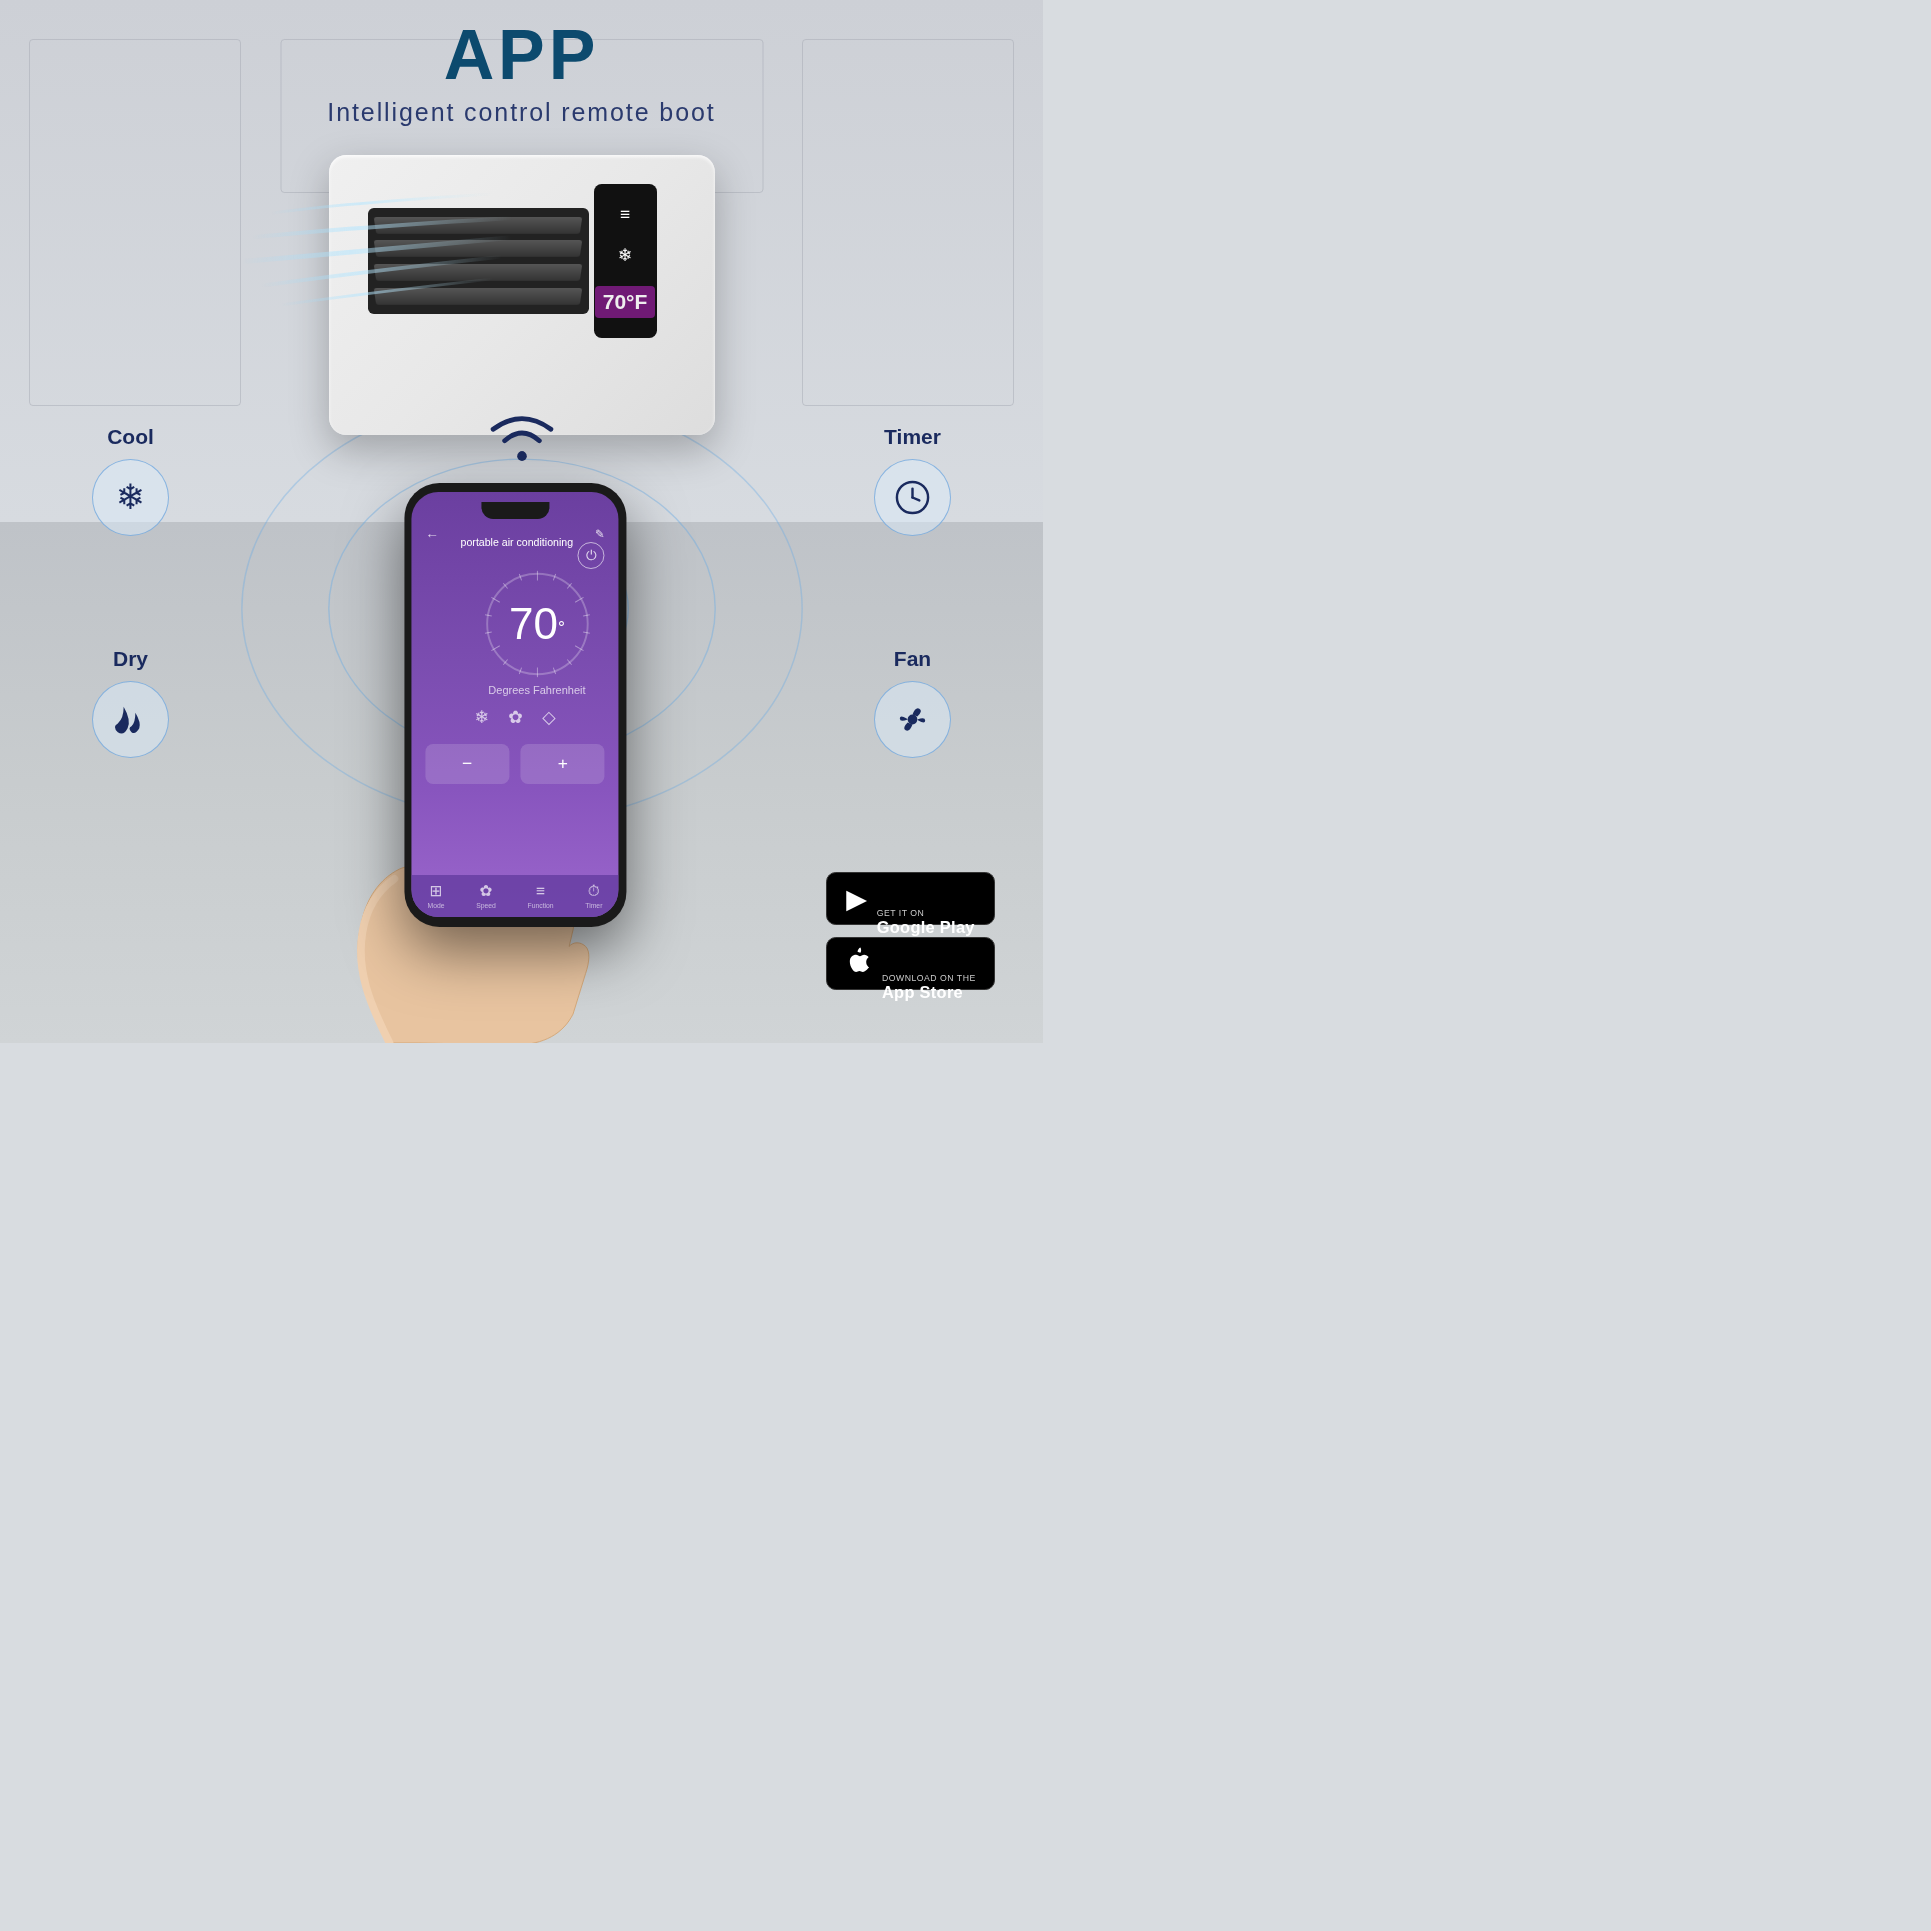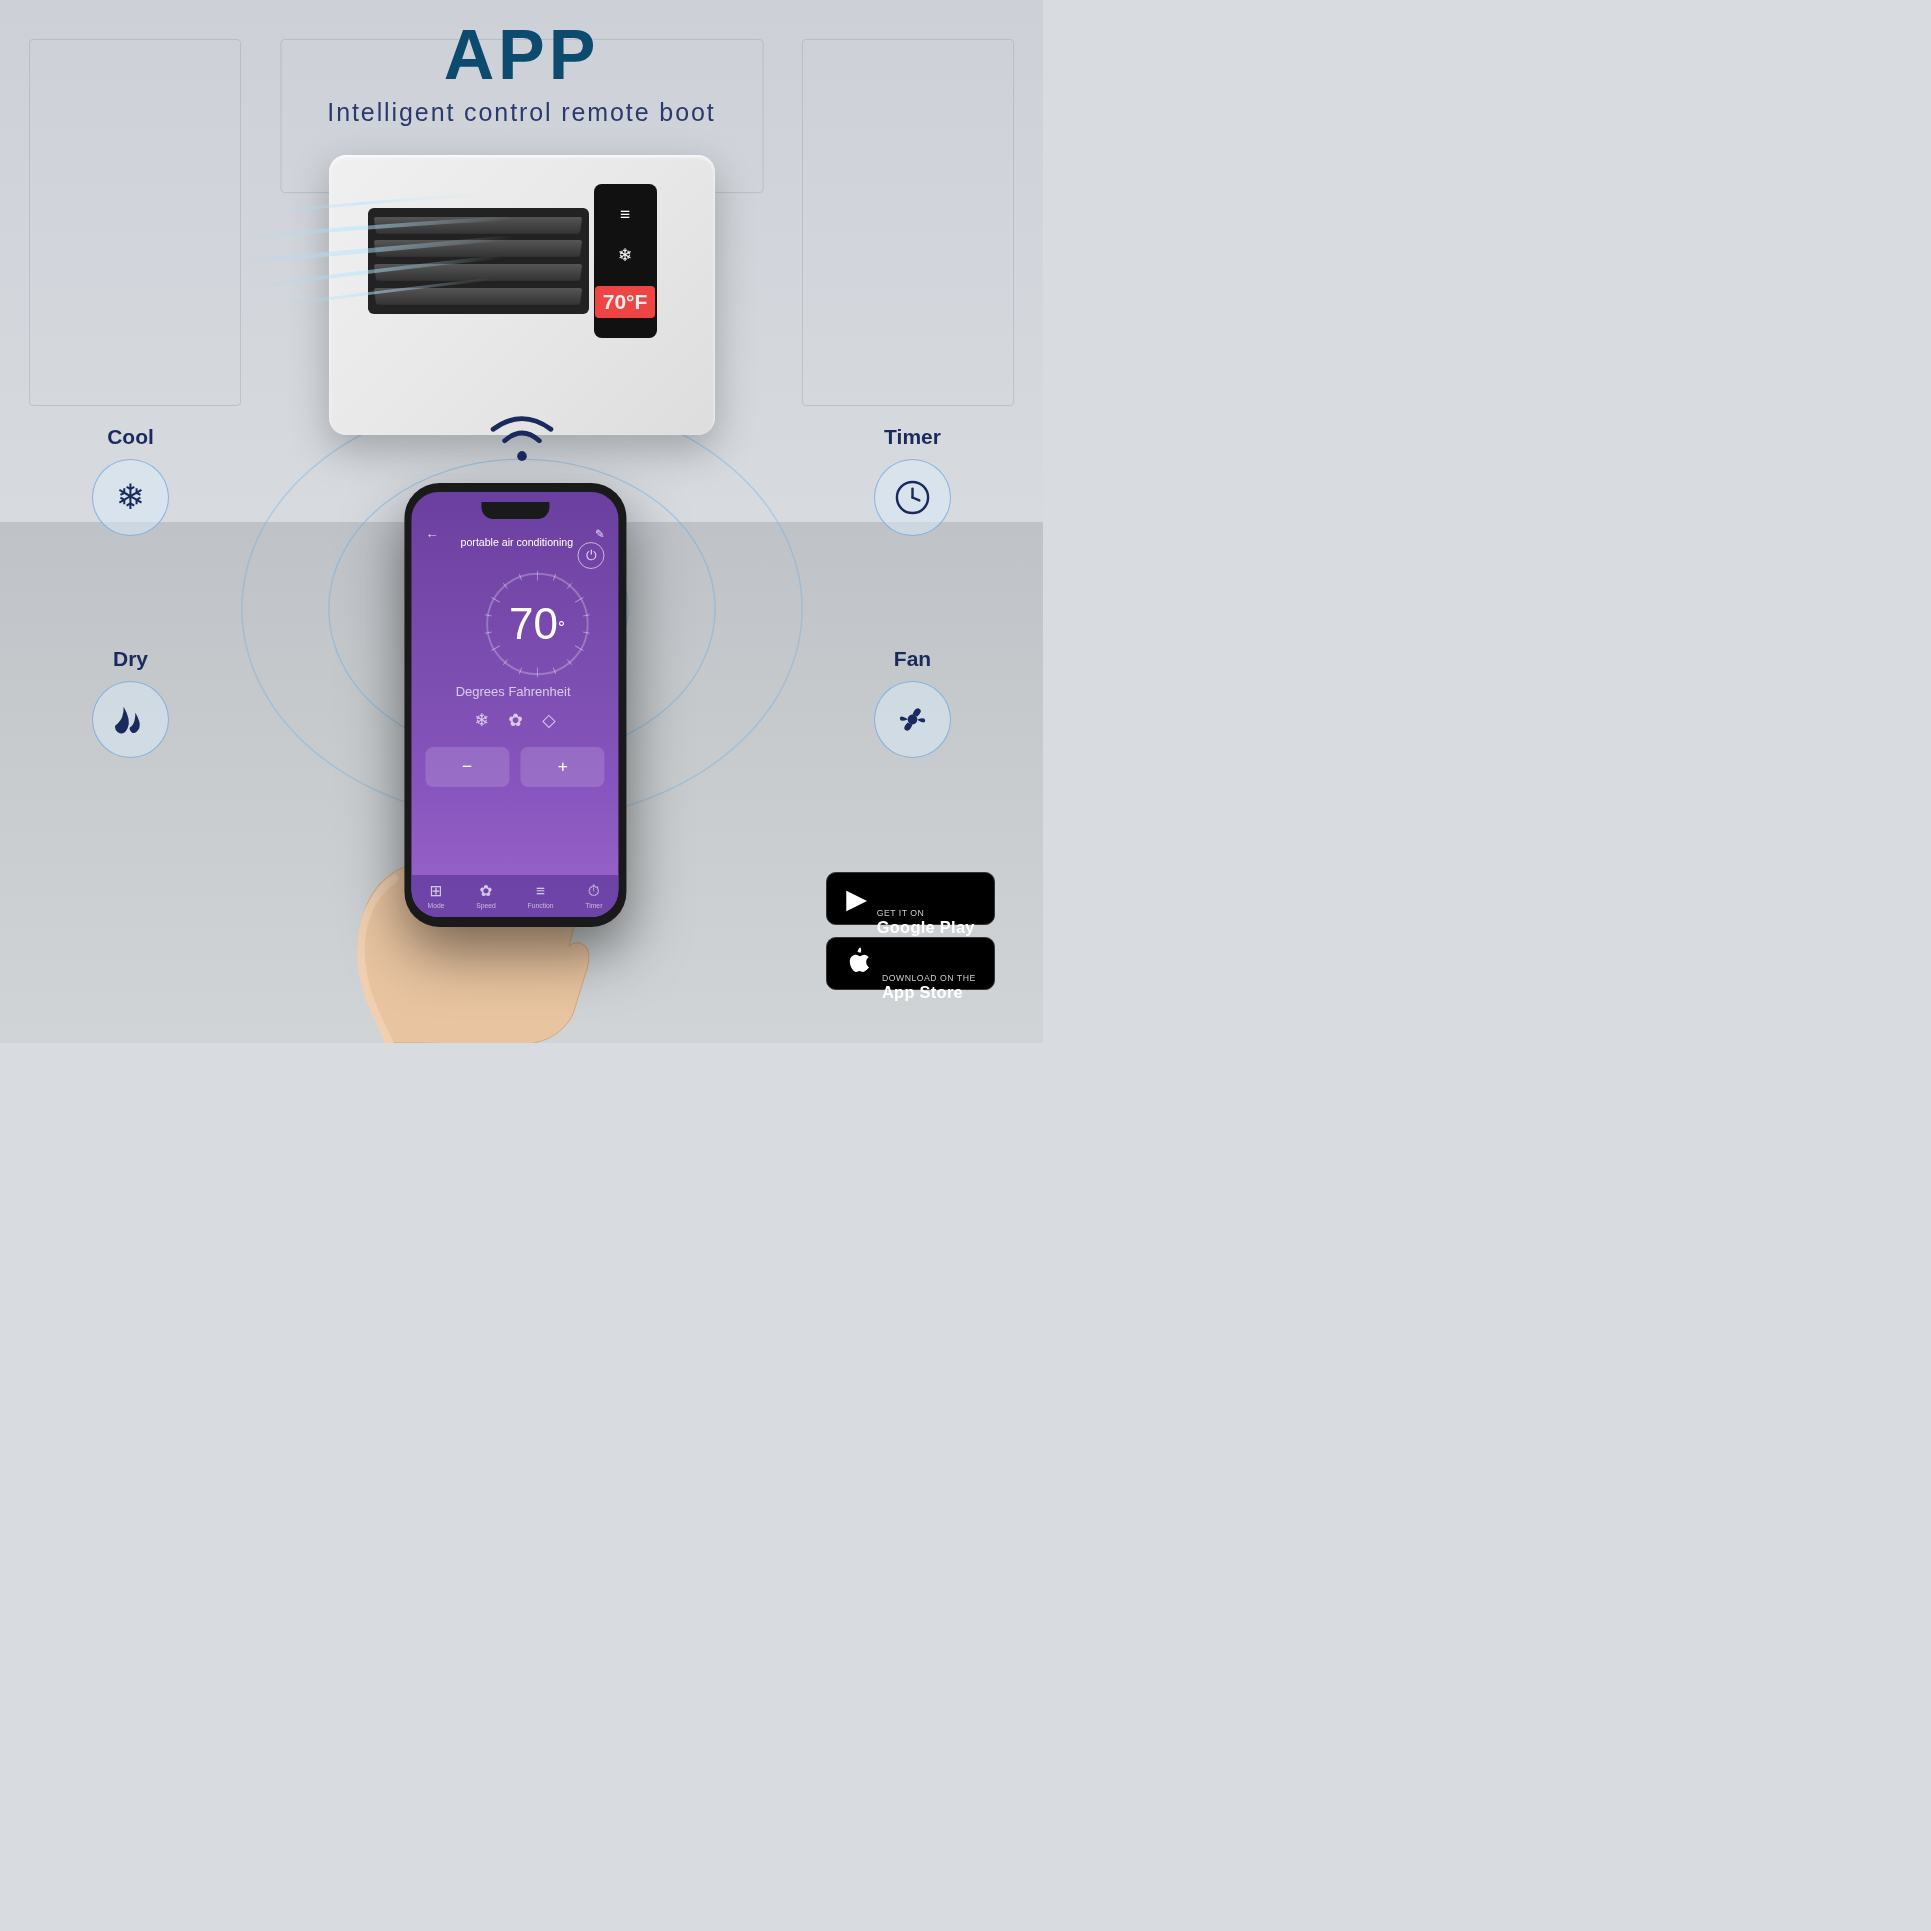--- a/index.html
+++ b/index.html
@@ -124,21 +124,21 @@
       justify-content: space-around;
       padding: 9.7px 4.8px;
     }
 
     .ac-panel-icon {
       color: #fff;
       font-size: 17.4px;
     }
 
     .ac-temp-display {
-      background: #ef4444;
+      background: #701a75;
       color: #eee;
       font-size: 21px;
       font-weight: bold;
       padding: 3.9px 7.7px;
       border-radius: 3.9px;
     }
 
     
     .wifi-area {
       position: absolute;
@@ -276,22 +276,22 @@
     }
 
     .temp-ring-svg {
       position: absolute;
       top: 0; left: 0;
       width: 100%; height: 100%;
     }
 
     .phone-temp-label {
       color: rgba(255,255,255,0.7);
-      font-size: 13px;
-      text-align: left;
+      font-size: 11px;
+      text-align: center;
       margin-top: 1.9px;
     }
 
     .phone-mode-icons {
       display: flex;
       justify-content: center;
       gap: 19.3px;
       padding: 7.7px 0;
       color: rgba(255,255,255,0.7);
       font-size: 17.4px;

